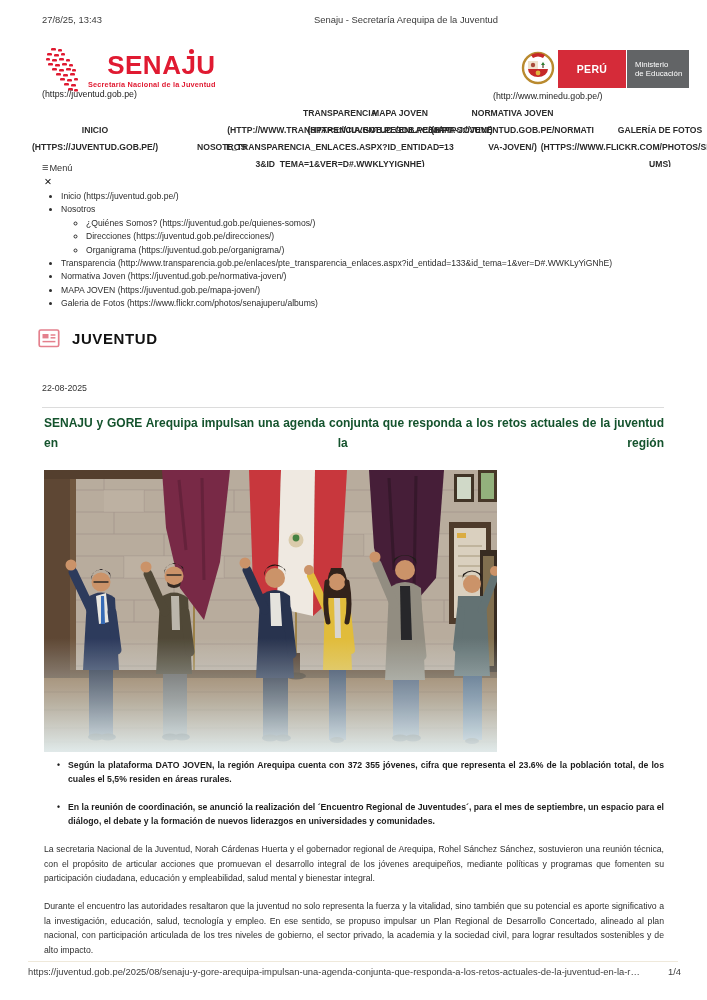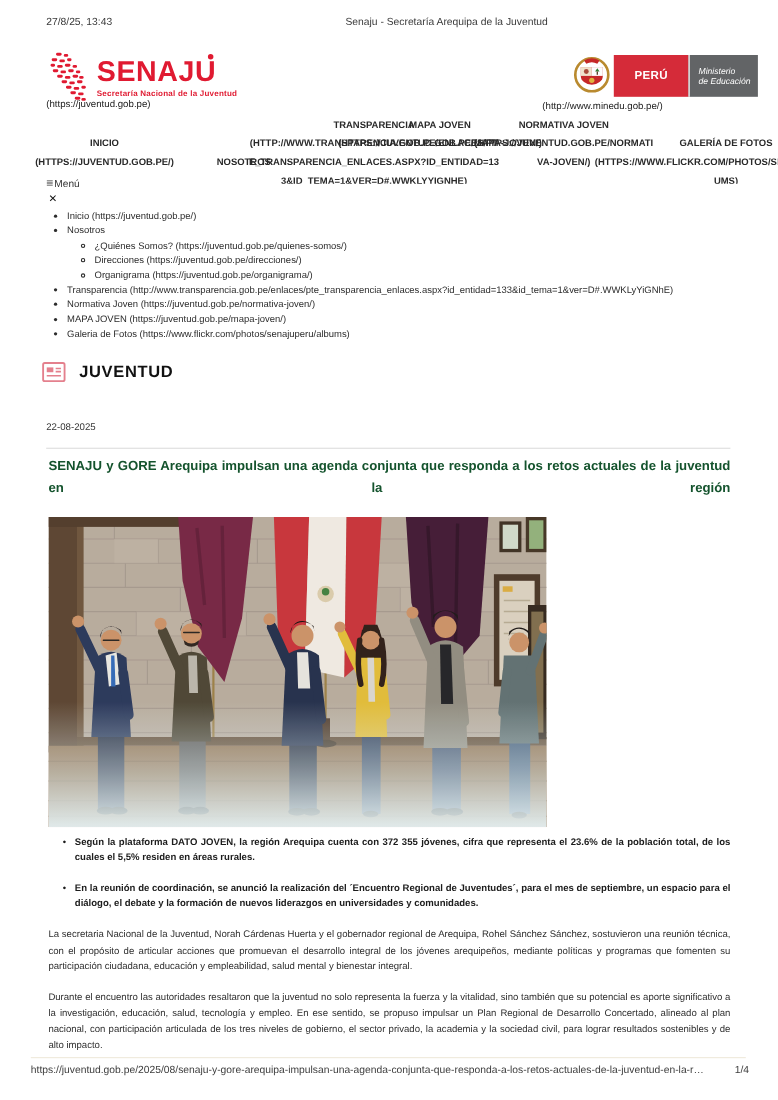--- a/index.html
+++ b/index.html
@@ -11,34 +11,34 @@
   .print-header { position:absolute; top:14px; left:0; width:624px; height:14px;
     font-size:9.4px; color:#3a3a3a; }
   .print-datetime { position:absolute; left:42px; top:0; }
   .print-title { position:absolute; left:314px; top:0; }
   .print-footer { position:absolute; top:966px; left:0; width:707px; font-size:9.4px; color:#3d3d3d; }
   .footer-url { position:absolute; left:28px; top:0; }
   .footer-page { position:absolute; right:26px; top:0; }
   .footer-rule { position:absolute; top:961px; left:28px; width:650px; height:1px; background:#efe9db; }
 
   
-  .logo-senaju { position:absolute; left:42px; top:46px; display:flex; align-items:flex-start; }
+  .logo-senaju { position:absolute; left:42px; top:46px; display:flex; align-items:flex-start;text-align:right; }
   .senaju-map { width:42px; height:50px; margin-right:4px; }
   .senaju-textblock { position:relative; padding-top:6px; }
   .senaju-word { font-size:26px; font-weight:800; color:#e01a31; letter-spacing:0.5px; line-height:26px; }
   .j-dot { position:absolute; left:101px; top:3px; width:5px; height:5px; border-radius:50%; background:#e01a31; }
   .senaju-tag { font-size:7.3px; font-weight:700; color:#e01a31; margin-top:2px; letter-spacing:0.2px; }
   .senaju-url { position:absolute; left:42px; top:89px; font-size:8.8px; color:#222; }
 
   .logo-minedu { position:absolute; left:521px; top:50px; display:flex; align-items:center; }
   .escudo { width:34px; height:38px; margin-right:3px; }
   .minedu-red { width:68px; height:38px; background:#d52b39; color:#fff; font-size:10.5px; font-weight:700;
     display:flex; align-items:center; justify-content:center; letter-spacing:0.3px; }
   .minedu-gray { width:63px; height:38px; background:#626466; color:#fff; font-size:7.8px; line-height:9.5px;
-    display:flex; flex-direction:column; justify-content:center; padding-left:8px; border-left:1px solid #fff;font-style:italic; }
+    display:flex; flex-direction:column; justify-content:center; padding-left:8px; border-left:1px solid #fff; }
   .minedu-url { position:absolute; left:493px; top:91px; font-size:8.8px; color:#222; }
 
   
   .navbar { position:absolute; left:0; top:105px; width:707px; height:62px; overflow:hidden; }
   .nav-item { position:absolute; text-align:center; font-size:8.6px; font-weight:700; line-height:17px;
     color:#2a2a2a; text-transform:uppercase; }
   .nav-url { word-break:break-all; }
   .nav-item:nth-of-type(1){ left:0;    top:17px; width:190px; }
   .nav-item:nth-of-type(2){ left:197px; top:34px; width:80px; text-align:left; }
   .nav-item:nth-of-type(3){ left:225px; top:0;    width:230px; }

